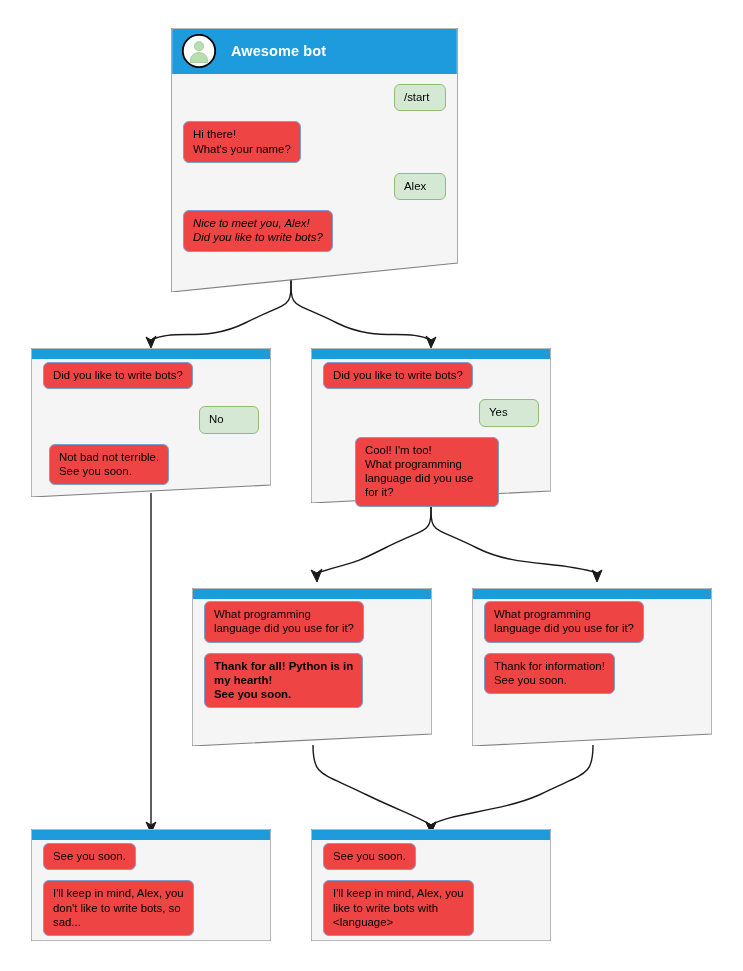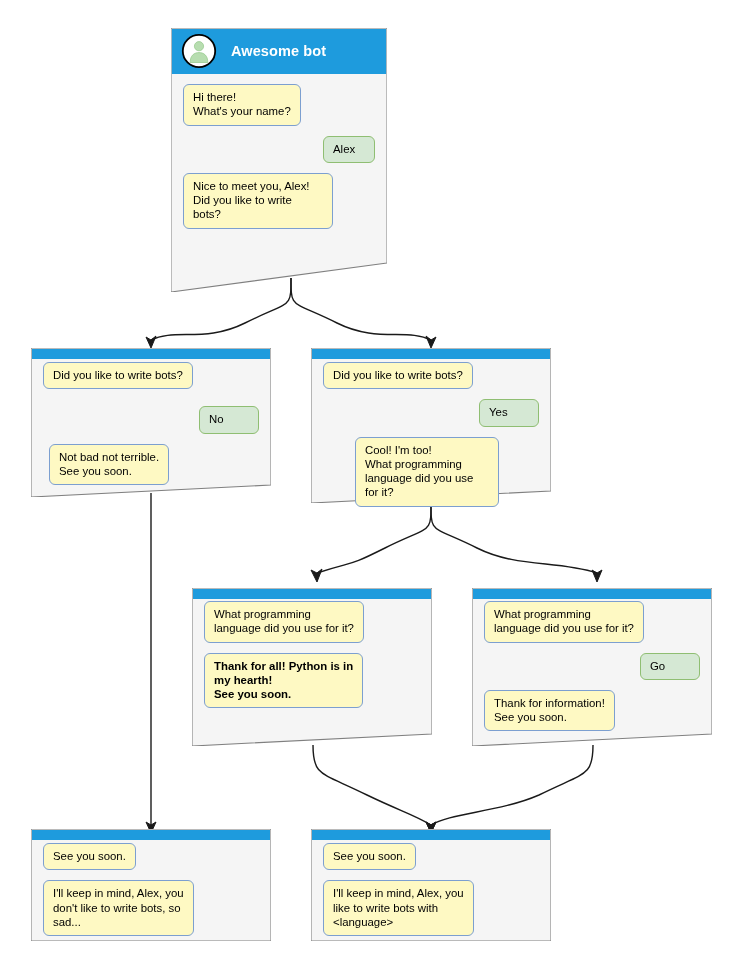--- a/index.html
+++ b/index.html
@@ -112,21 +112,21 @@
     border-radius: 6px;
     padding: 5px 9px 6px 9px;
     font-size: 11.4px;
     line-height: 14.3px;
     color: #000000;
     white-space: pre-line;
     box-sizing: border-box;
     max-width: 78%;
   }
   .bubble.bot {
-    background: #fef9c3;
+    background: #ef4444;
     border: 1px solid #7c9fd0;
   }
   .bubble.user {
     background: #d5e8d4;
     border: 1px solid #8fbe72;
     text-align: left;
     min-width: 52px;
   }
   .bubble.user.wide  { min-width: 60px; }
 </style>
@@ -166,43 +166,46 @@
       <path d="M 313,745 C 313,777 321,772 367,795 C 400,811 415,815 431,825"></path>
       <polygon class="arrowhead" points="431,833 426,822 431,825 436,822"></polygon>
     </g>
 
     <g>
       <path d="M 593,745 C 593,777 585,772 539,795 C 500,812 450,813 431,825"></path>
       <polygon class="arrowhead" points="431,833 426,822 431,825 436,822"></polygon>
     </g>
   </svg>
 
-  <div class="node" style="left:171px; top:28px; width:216px; height:264px;">
+  <div class="node" style="left:171px; top:28px; width:287px; height:264px;">
     <svg class="node-shape" viewBox="0 0 240 264" preserveAspectRatio="none">
       <polygon class="body-fill" points="0,0 240,0 240,235 0,264"></polygon>
       <polygon class="header-fill" points="1,1 239,1 239,46 1,46"></polygon>
     </svg>
     <div class="node-inner">
       <div class="titlebar">
         <svg class="avatar" viewBox="0 0 36 36">
           <circle cx="18" cy="18" r="16.2" fill="#ffffff" stroke="#000000" stroke-width="1.8"></circle>
           <circle cx="18" cy="13.2" r="4.6" fill="#b7ddb0" stroke="#9acb92" stroke-width="0.8"></circle>
           <path d="M 9.2 29.5 C 9.2 22.4 13.2 19.6 18 19.6 C 22.8 19.6 26.8 22.4 26.8 29.5 Z" fill="#b7ddb0" stroke="#9acb92" stroke-width="0.8"></path>
         </svg>
         <div class="bot-title">Awesome bot</div>
       </div>
       <div class="chat" style="top:56px;">
+        <div class="msg-row right">
+          <div class="bubble user">/start</div>
+        </div>
         <div class="msg-row left">
           <div class="bubble bot">Hi there!
 What's your name?</div>
         </div>
         <div class="msg-row right" style="margin-top:6px;">
           <div class="bubble user">Alex</div>
         </div>
-        <div class="msg-row left" style="margin-top:4px;">
+        <div class="msg-row left" style="margin-top:4px;font-style:italic;">
           <div class="bubble bot">Nice to meet you, Alex!
 Did you like to write bots?</div>
         </div>
       </div>
     </div>
   </div>
 
   <div class="node" style="left:31px; top:348px; width:240px; height:149px;">
     <svg class="node-shape" viewBox="0 0 240 149" preserveAspectRatio="none">
       <polygon class="body-fill" points="0,0 240,0 240,137 0,149"></polygon>
@@ -270,23 +273,20 @@
     <svg class="node-shape" viewBox="0 0 240 158" preserveAspectRatio="none">
       <polygon class="body-fill" points="0,0 240,0 240,146 0,158"></polygon>
       <polygon class="header-fill" points="1,1 239,1 239,11 1,11"></polygon>
     </svg>
     <div class="node-inner">
       <div class="chat" style="top:13px;">
         <div class="msg-row left">
           <div class="bubble bot">What programming
 language did you use for it?</div>
         </div>
-        <div class="msg-row right" style="margin-top:7px;">
-          <div class="bubble user wide">Go</div>
-        </div>
         <div class="msg-row left" style="margin-top:4px;">
           <div class="bubble bot">Thank for information!
 See you soon.</div>
         </div>
       </div>
     </div>
   </div>
 
   <div class="node" style="left:31px; top:829px; width:240px; height:112px;">
     <svg class="node-shape" viewBox="0 0 240 112" preserveAspectRatio="none">

